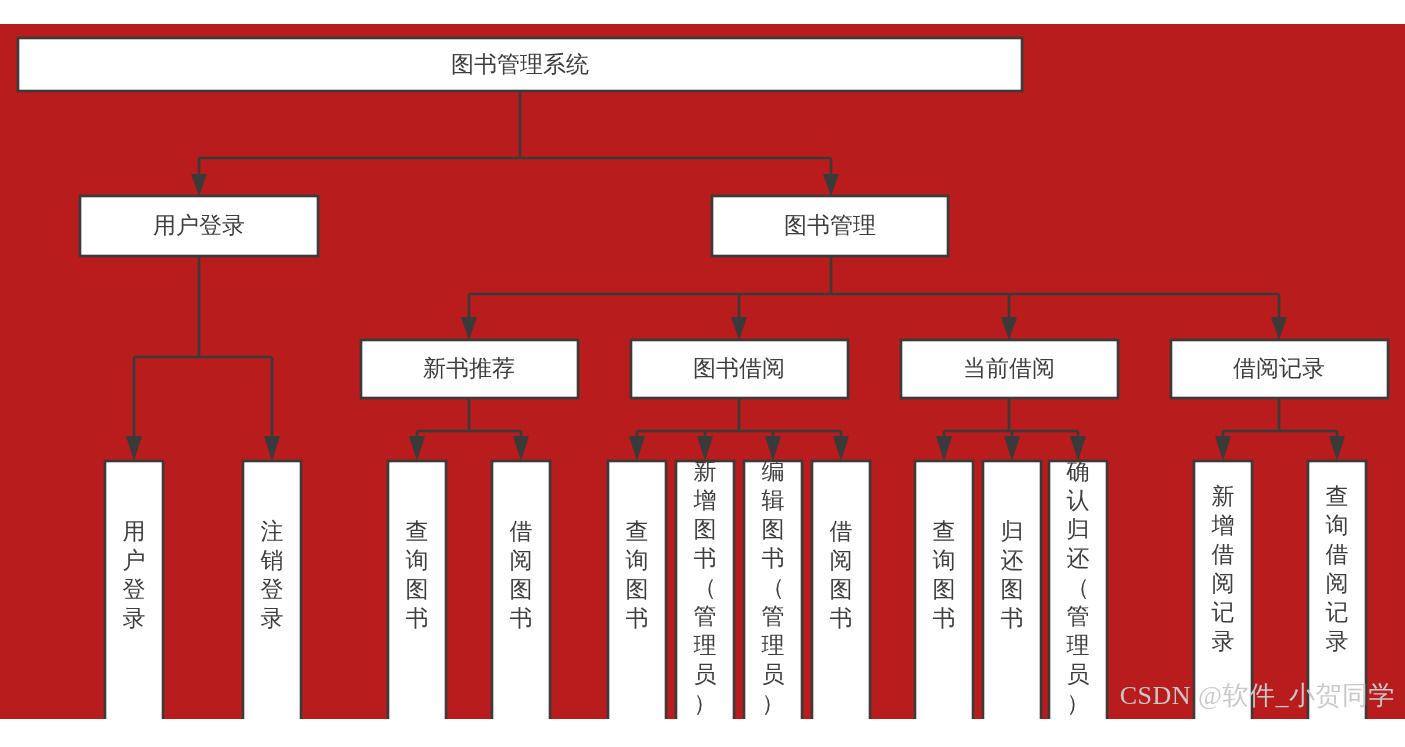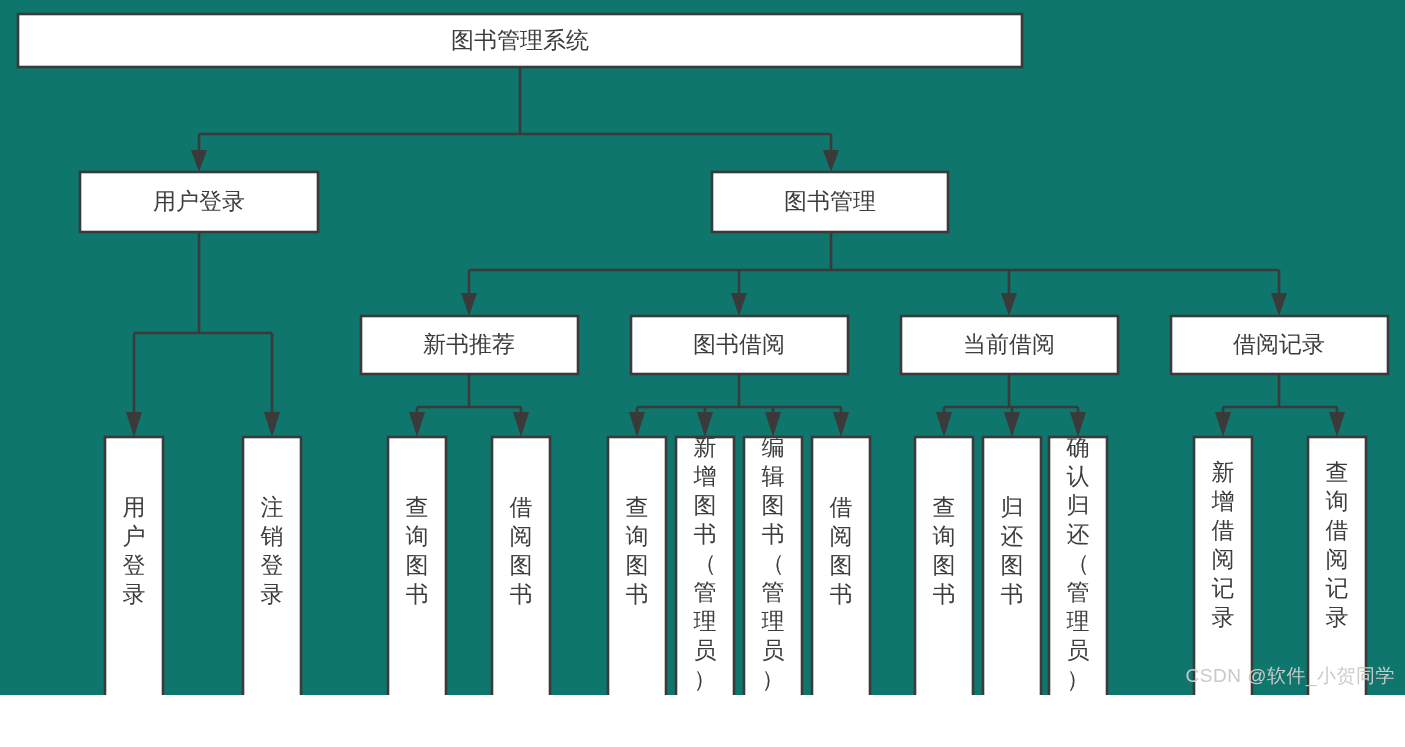--- a/index.html
+++ b/index.html
@@ -7,22 +7,23 @@
     padding: 0;
     background: #ffffff;
   }
   body {
     font-family: "Liberation Sans", "DejaVu Sans", sans-serif;
   }
   #diagram-root {
     position: relative;
     width: 1405px;
     height: 695px;
-    background: #0f766e;
+    background: #b91c1c;
     overflow: hidden;
+    margin-top: 24px;
   }
   svg.tree-canvas {
     position: absolute;
     left: 0;
     top: 0;
     width: 1405px;
     height: 747px;
   }
   .node-box {
     fill: #ffffff;
@@ -49,22 +50,22 @@
   .node-label-vertical {
     fill: #3d3d3d;
     font-family: "Liberation Sans", "DejaVu Sans", sans-serif;
     font-size: 23px;
     text-anchor: middle;
   }
   .watermark {
     position: absolute;
     right: 10px;
     bottom: 6px;
-    font-family: Liberation Sans, sans-serif;
-    font-size: 19px;
+    font-family: Liberation Serif, serif;
+    font-size: 26px;
     color: #c9c9c9;
     letter-spacing: 0.5px;
     white-space: nowrap;
     user-select: none;
   }
 </style>
 </head>
 <body>
 
 <div id="diagram-root">

